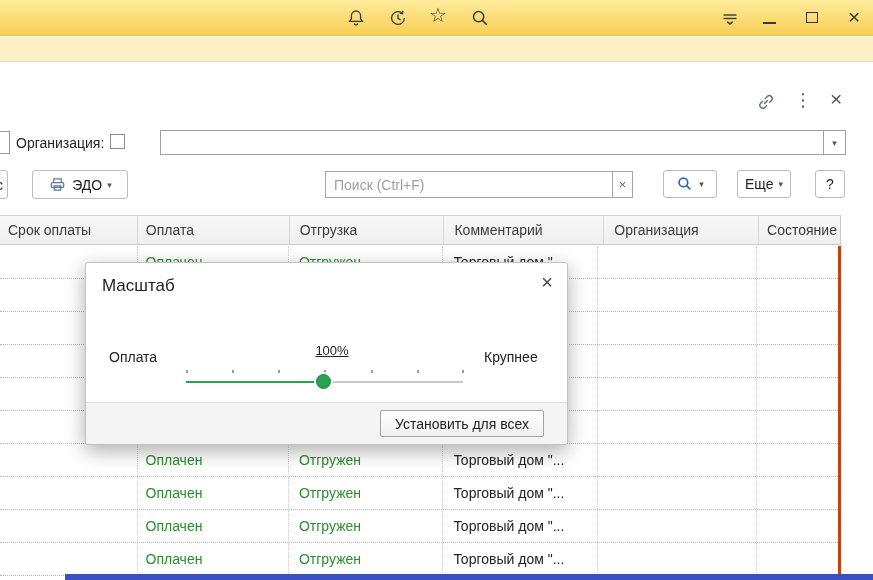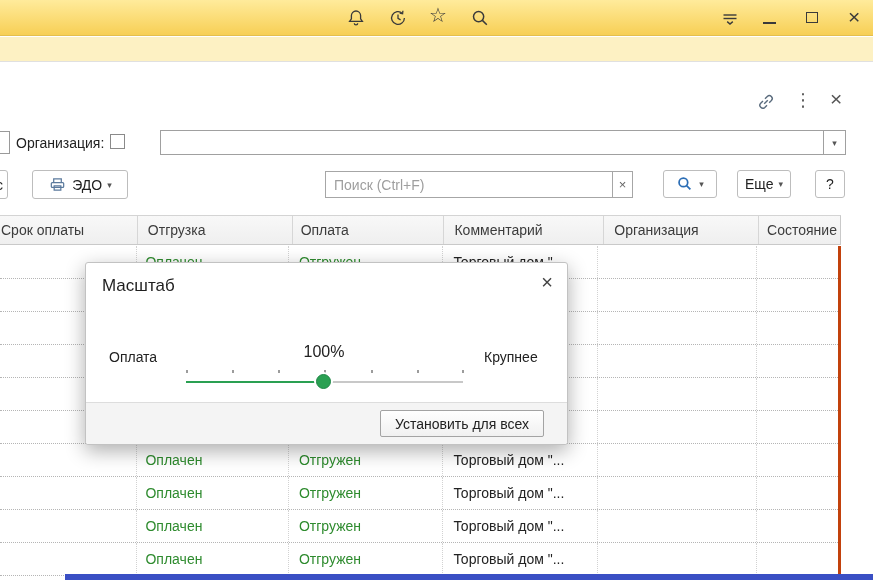--- a/index.html
+++ b/index.html
@@ -56,38 +56,38 @@
          background:linear-gradient(180deg,#f8f8f8,#efefef);
          border-top:1px solid #d4d4d4;border-bottom:1px solid #c9c9c9;border-right:1px solid #c9c9c9;}
   .hcell{height:28px;line-height:28px;color:#3c3c3c;border-right:1px solid #d6d6d6;overflow:hidden;
          white-space:nowrap;cursor:pointer;}
   .hcell:last-child{border-right:none;}
   .tbody{position:absolute;left:0;top:246px;width:841px;border-right:3px solid #c2410c;}
   .trow{display:flex;height:33px;border-bottom:1px dotted #b5b5b5;cursor:pointer;}
   .cell{display:flex;align-items:center;overflow:hidden;white-space:nowrap;border-right:1px dotted #d2d2d2;}
   .cell:last-child{border-right:none;}
   .green{color:var(--status-green,#2e8b2e);}
-  .c0{width:138px;padding-left:1px;}
+  .c0{width:138px;padding-left:8px;}
   .c1{width:152px;padding-left:8px;}
   .c2{width:155px;padding-left:10px;}
   .c3{width:155px;padding-left:10px;}
   .c4{width:160px;padding-left:10px;}
   .c5{width:81px;padding-left:8px;}
 
   .bottom-bar{position:absolute;left:65px;top:574px;width:808px;height:6px;
               background:var(--bottom-bar-blue,#3a4fc4);}
 
   
   .modal{position:absolute;left:85px;top:262px;width:483px;height:183px;background:#fff;
          border:1px solid #c2c2c2;border-radius:3px;box-shadow:0 6px 20px rgba(0,0,0,.32);z-index:50;}
   .m-title{position:absolute;left:16px;top:13px;font-size:17px;color:#1f1f1f;}
   .m-close{position:absolute;right:14px;top:8px;font-size:20px;color:#444;cursor:pointer;}
   .m-smaller{position:absolute;left:23px;top:86px;}
   .m-larger{position:absolute;left:398px;top:86px;}
-  .m-value{position:absolute;left:208px;top:80px;width:60px;text-align:center;font-size:16px;color:#222;}
+  .m-value{position:absolute;left:216px;top:80px;width:60px;text-align:center;font-size:13px;color:#222;text-decoration:underline;}
   .tick{position:absolute;top:107px;width:2px;height:3px;background:#9c9c9c;}
   .track{position:absolute;left:100px;top:118px;width:277px;height:2px;background:#c8c8c8;cursor:pointer;}
   .track-fill{position:absolute;left:100px;top:118px;width:138px;height:2px;background:var(--slider-green,#2aa052);}
   .handle{position:absolute;left:230px;top:111px;width:15px;height:15px;border-radius:50%;
           background:var(--slider-green,#2aa052);border:1px solid #1f8746;box-shadow:0 0 0 2px #fff;cursor:pointer;}
   .m-footer{position:absolute;left:0;bottom:0;width:100%;height:42px;background:#f4f4f4;
             border-top:1px solid #ddd;border-radius:0 0 3px 3px;}
   .apply-btn{position:absolute;right:23px;top:7px;height:27px;padding:0 14px;font-size:14px;
              font-family:"Liberation Sans",sans-serif;background:linear-gradient(#fff,#f0f0f0);
              border:1px solid #a3a3a3;border-radius:2px;cursor:pointer;color:#222;}
@@ -184,22 +184,22 @@
   <div class="btn more-btn">
     <span>Еще</span>
     <span class="dd">▾</span>
   </div>
   <div class="btn help-btn">
     <span>?</span>
   </div>
 
   <div class="thead">
     <div class="hcell c0">Срок оплаты</div>
+    <div class="hcell c1">Оплата</div>
     <div class="hcell c2">Отгрузка</div>
-    <div class="hcell c1">Оплата</div>
     <div class="hcell c4">Комментарий</div>
     <div class="hcell c3">Организация</div>
     <div class="hcell c5">Состояние</div>
   </div>
   <div class="tbody">
     <div class="trow">
       <div class="cell c0"></div>
       <div class="cell c1 green">Оплачен</div>
       <div class="cell c2 green">Отгружен</div>
       <div class="cell c3">Торговый дом "...</div>

